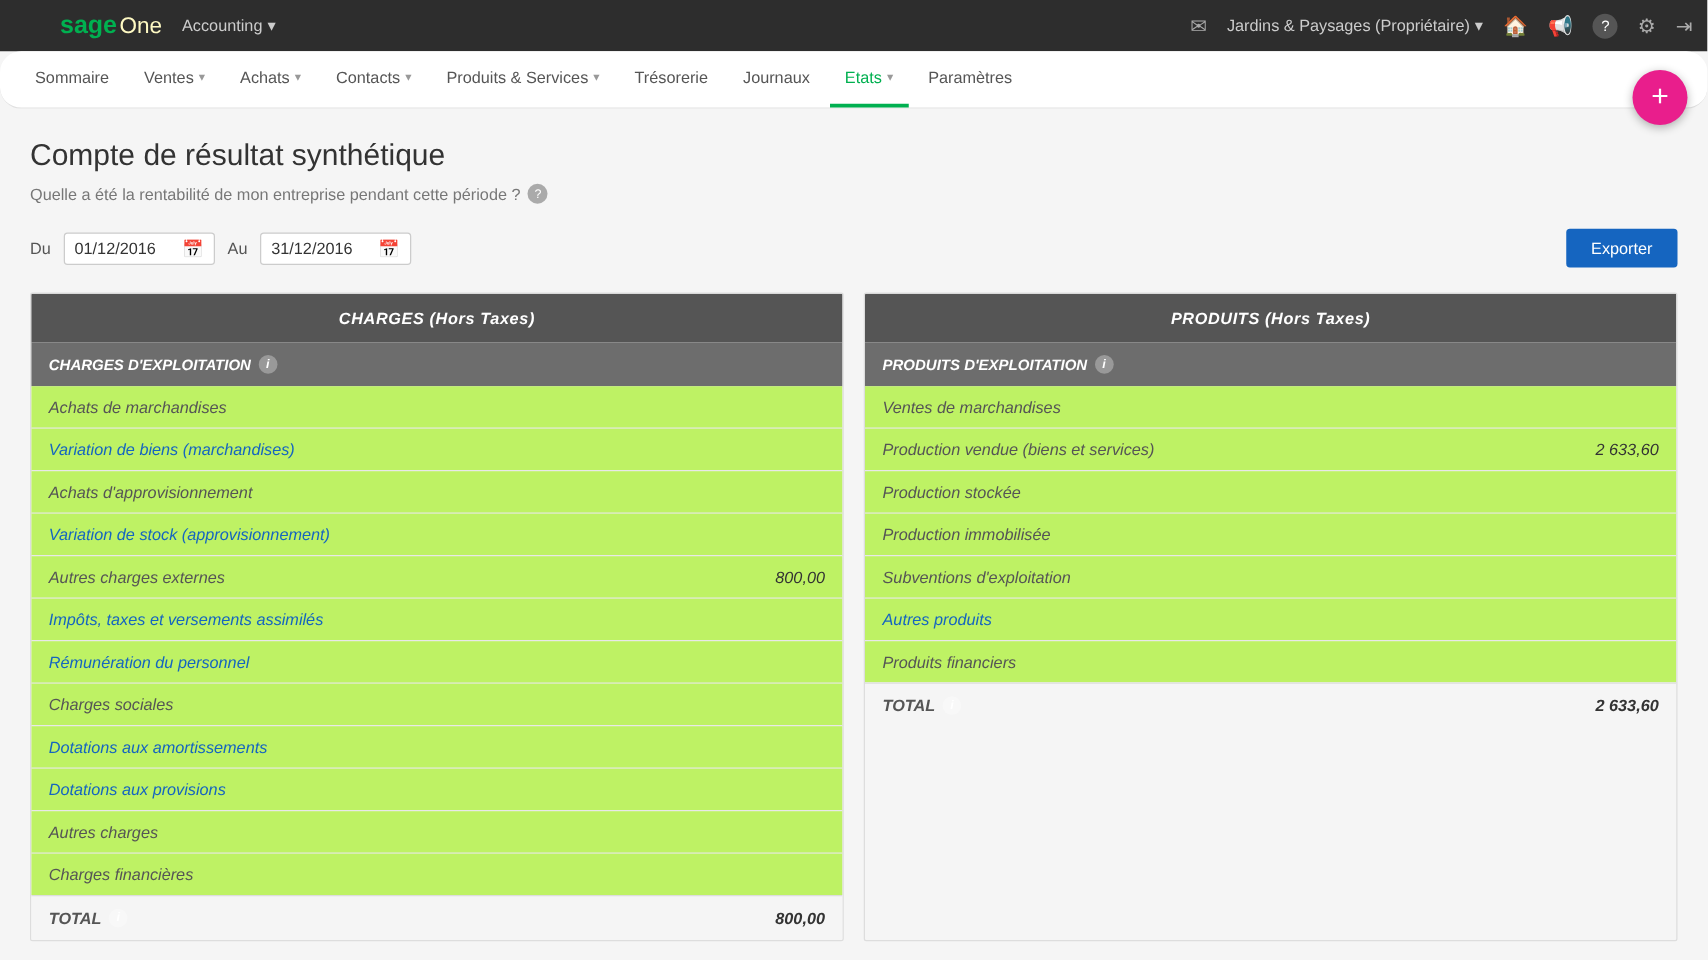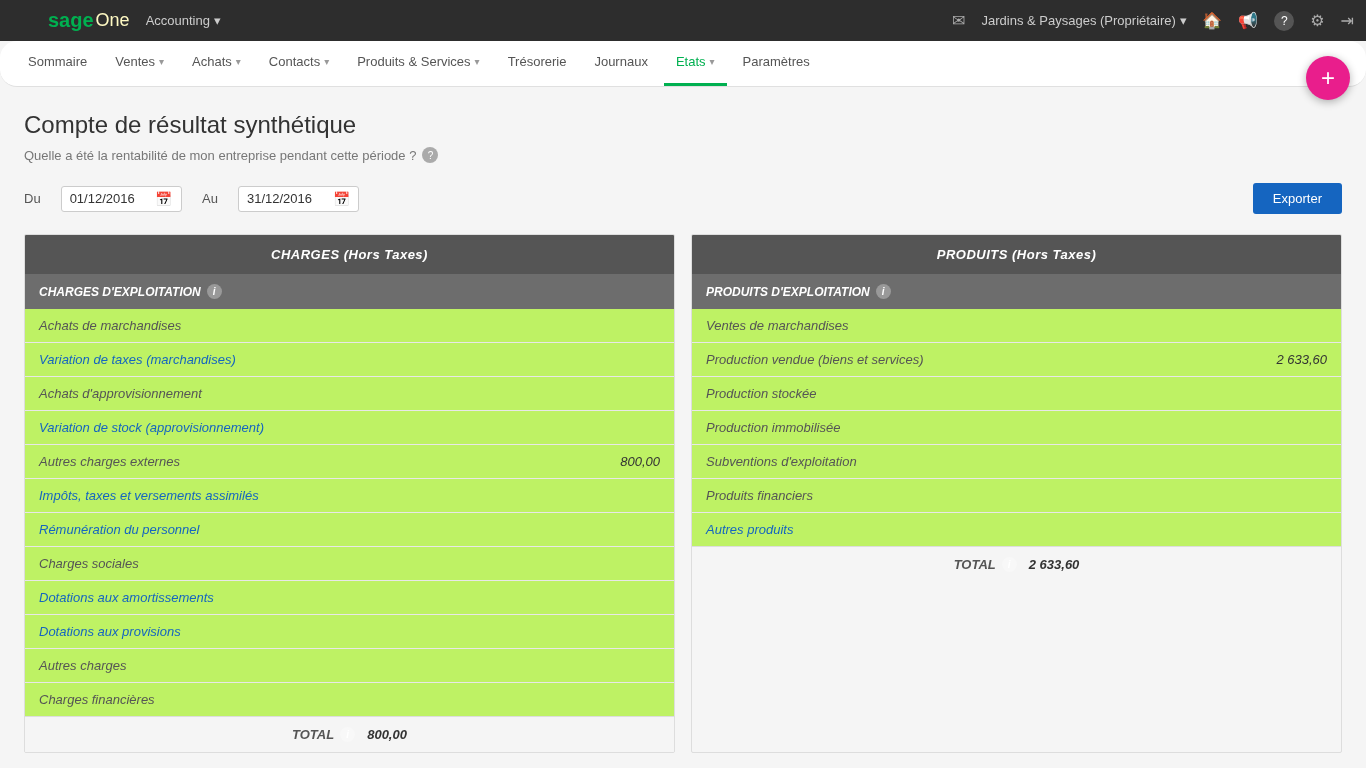--- a/index.html
+++ b/index.html
@@ -78,21 +78,21 @@
       z-index: 100;
     }
 
     
     .content { padding: 24px 24px; }
     .page-title { font-size: 24px; font-weight: 300; color: #333; margin-bottom: 8px; }
     .page-subtitle { color: #777; font-size: 13px; margin-bottom: 20px; display: flex; align-items: flex-end; gap: 6px; }
     .help-icon { width: 16px; height: 16px; border-radius: 50%; background: #aaa; color: #fff; font-size: 10px; display: inline-flex; align-items: center; justify-content: center; cursor: pointer; }
 
     
-    .date-row { display: flex; align-items: center; gap: 20px; margin-bottom: 20px; }
+    .date-row { display: flex; align-items: center; gap: 10px; margin-bottom: 20px; }
     .date-label { color: #555; font-size: 13px; }
     .date-input-wrap { display: flex; align-items: center; gap: 6px; border: 1px solid #ccc; border-radius: 3px; padding: 4px 8px; background: #fff; }
     .date-input { border: none; outline: none; font-size: 13px; width: 80px; color: #333; }
     .cal-icon { color: #777; cursor: pointer; font-size: 14px; }
     .export-btn {
       margin-left: auto;
       background: #1565c0;
       color: #fff;
       border: none;
       border-radius: 3px;
@@ -134,21 +134,21 @@
       background: #bef264;
       font-size: 13px;
     }
     .table-row-item:last-child { border-bottom: none; }
     .row-label { color: #555; }
     .row-label.link { color: #1565c0; cursor: pointer; }
     .row-value { color: #333; font-weight: 500; }
     .total-row {
       display: flex;
       align-items: center;
-      justify-content: center;
+      justify-content: space-between;
       gap: 12px;
       padding: 10px 14px;
       background: #f5f5f5;
       border-top: 1px solid #ddd;
       font-size: 13px;
       font-weight: 600;
     }
     .total-label { color: #555; display: flex; align-items: center; gap: 6px; }
     .total-value { color: #333; }
   </style>
@@ -247,21 +247,21 @@
       <div class="section-header">
         <span>CHARGES D'EXPLOITATION</span>
         <span class="info-icon">i</span>
       </div>
       <div id="charges-rows">
           <div class="table-row-item">
       <span class="row-label">Achats de marchandises</span>
       <span class="row-value"></span>
     </div>
           <div class="table-row-item">
-      <span class="row-label link">Variation de taxes (marchandises)</span>
+      <span class="row-label link">Variation de biens (marchandises)</span>
       <span class="row-value"></span>
     </div>
           <div class="table-row-item">
       <span class="row-label">Achats d'approvisionnement</span>
       <span class="row-value"></span>
     </div>
           <div class="table-row-item">
       <span class="row-label link">Variation de stock (approvisionnement)</span>
       <span class="row-value"></span>
     </div>
@@ -328,25 +328,25 @@
     </div>
           <div class="table-row-item">
       <span class="row-label">Production immobilisée</span>
       <span class="row-value"></span>
     </div>
           <div class="table-row-item">
       <span class="row-label">Subventions d'exploitation</span>
       <span class="row-value"></span>
     </div>
           <div class="table-row-item">
+      <span class="row-label link">Autres produits</span>
+      <span class="row-value"></span>
+    </div>
+          <div class="table-row-item">
       <span class="row-label">Produits financiers</span>
-      <span class="row-value"></span>
-    </div>
-          <div class="table-row-item">
-      <span class="row-label link">Autres produits</span>
       <span class="row-value"></span>
     </div>
         </div>
       <div class="total-row">
         <span class="total-label">
           <span>TOTAL</span>
           <span class="info-icon">i</span>
         </span>
         <span class="total-value">2 633,60</span>
       </div>

